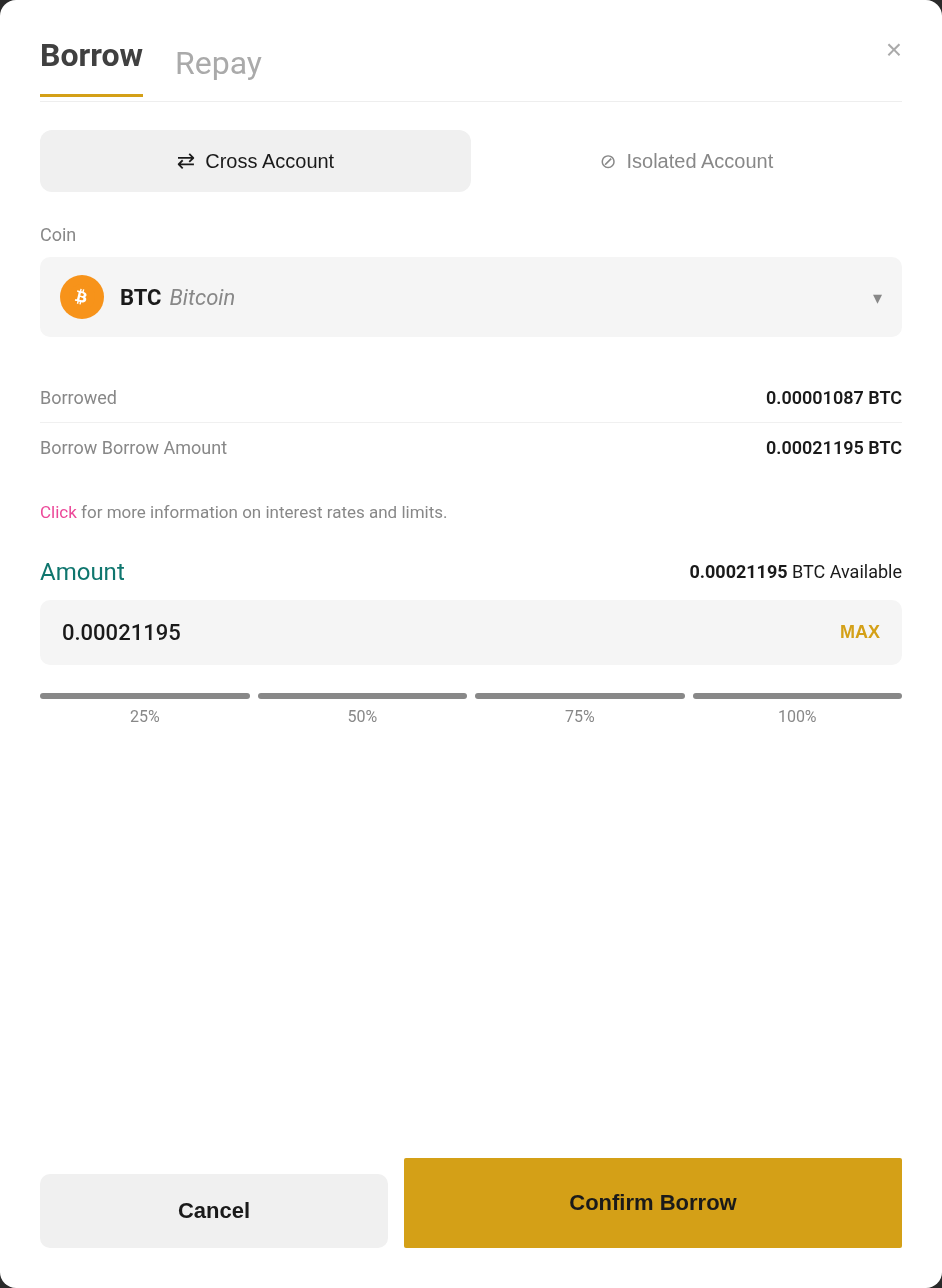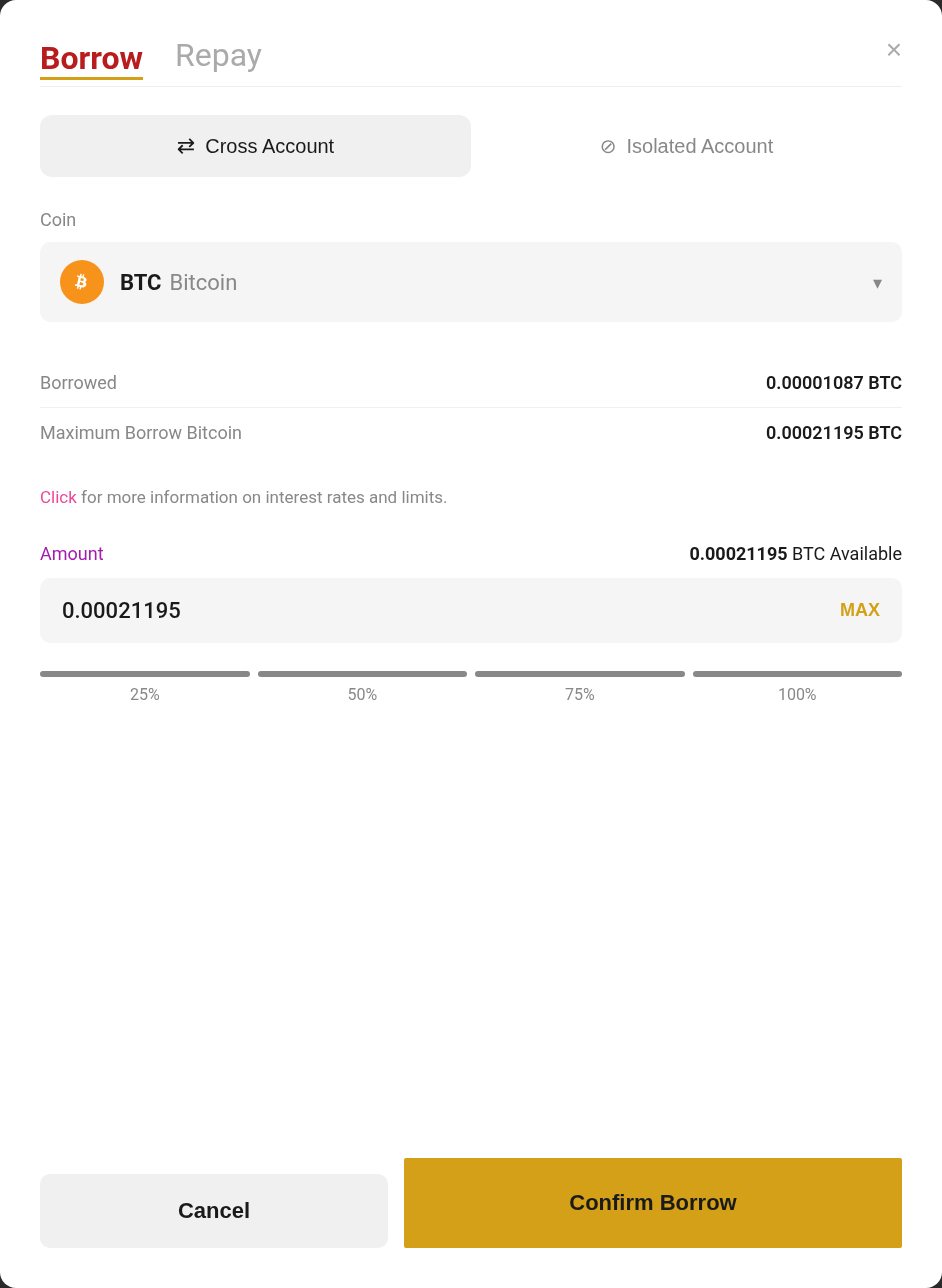--- a/index.html
+++ b/index.html
@@ -32,23 +32,23 @@
     .header {
       display: flex;
       align-items: center;
       gap: 0;
       margin-bottom: 4px;
     }
 
     .tab-borrow {
       font-size: 32px;
       font-weight: 700;
-      color: #b91c1c;
-      cursor: pointer;
-      padding-bottom: 0;
+      color: #404040;
+      cursor: pointer;
+      padding-bottom: 20px;
       border-bottom: 3px solid #d4a017;
       margin-right: 32px;
     }
 
     .tab-repay {
       font-size: 32px;
       font-weight: 400;
       color: #aaaaaa;
       cursor: pointer;
       padding-bottom: 8px;
@@ -141,20 +141,21 @@
       font-size: 22px;
       font-weight: 700;
       color: #1a1a1a;
     }
 
     .coin-full {
       font-size: 22px;
       font-weight: 400;
       color: #888888;
       margin-left: 8px;
+      font-style: italic;
     }
 
     .coin-dropdown-arrow {
       margin-left: auto;
       color: #888888;
       font-size: 18px;
     }
 
     
     .info-section {
@@ -215,22 +216,22 @@
 
     
     .amount-header {
       display: flex;
       justify-content: space-between;
       align-items: center;
       margin-bottom: 14px;
     }
 
     .amount-label {
-      font-size: 18px;
-      color: #a21caf;
+      font-size: 24px;
+      color: #0f766e;
     }
 
     .amount-available {
       font-size: 18px;
       color: #1a1a1a;
     }
 
     .amount-available-bold {
       font-weight: 700;
     }
@@ -356,21 +357,21 @@
     <span class="coin-full">Bitcoin</span>
     <span class="coin-dropdown-arrow">▾</span>
   </div>
 
   <div class="info-section">
     <div class="info-row">
       <span class="info-label">Borrowed</span>
       <span class="info-value">0.00001087 BTC</span>
     </div>
     <div class="info-row">
-      <span class="info-label">Maximum Borrow Bitcoin</span>
+      <span class="info-label">Borrow Borrow Amount</span>
       <span class="info-value">0.00021195 BTC</span>
     </div>
   </div>
 
   <p class="click-info">
     <span class="click-link">Click</span><span> for more information on interest rates and limits.</span>
   </p>
 
   <div class="amount-header">
     <span class="amount-label">Amount</span>

